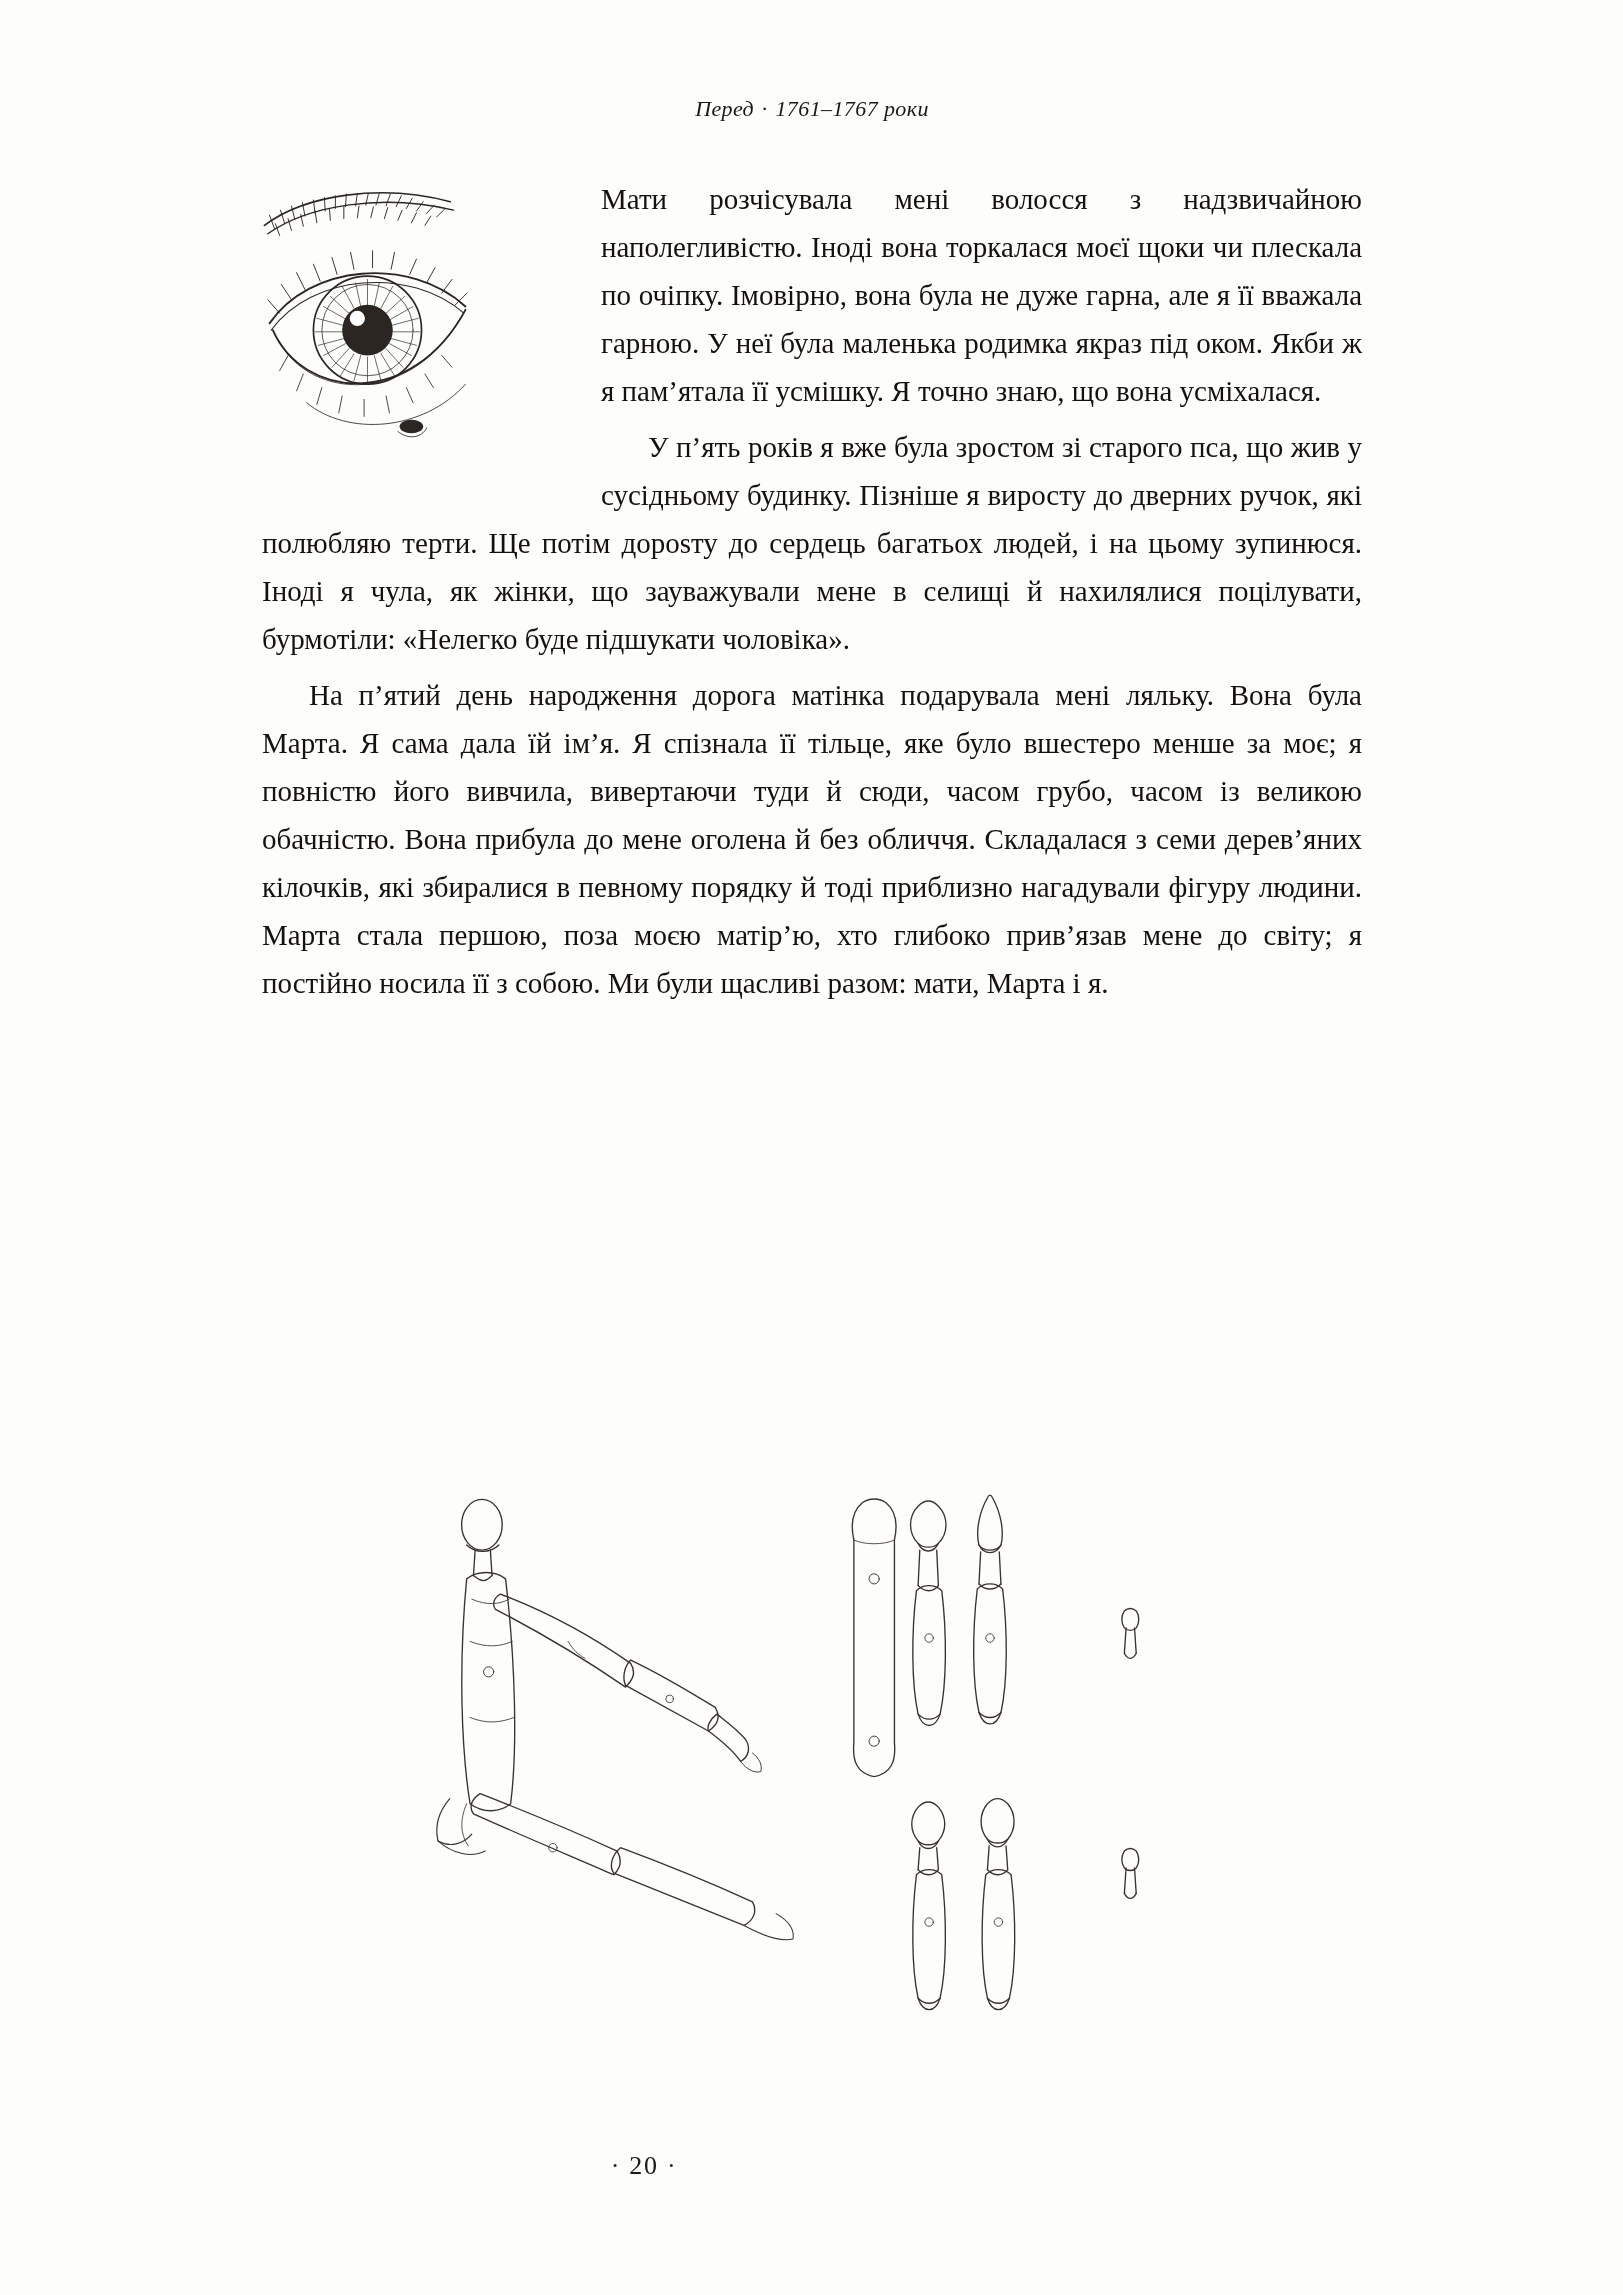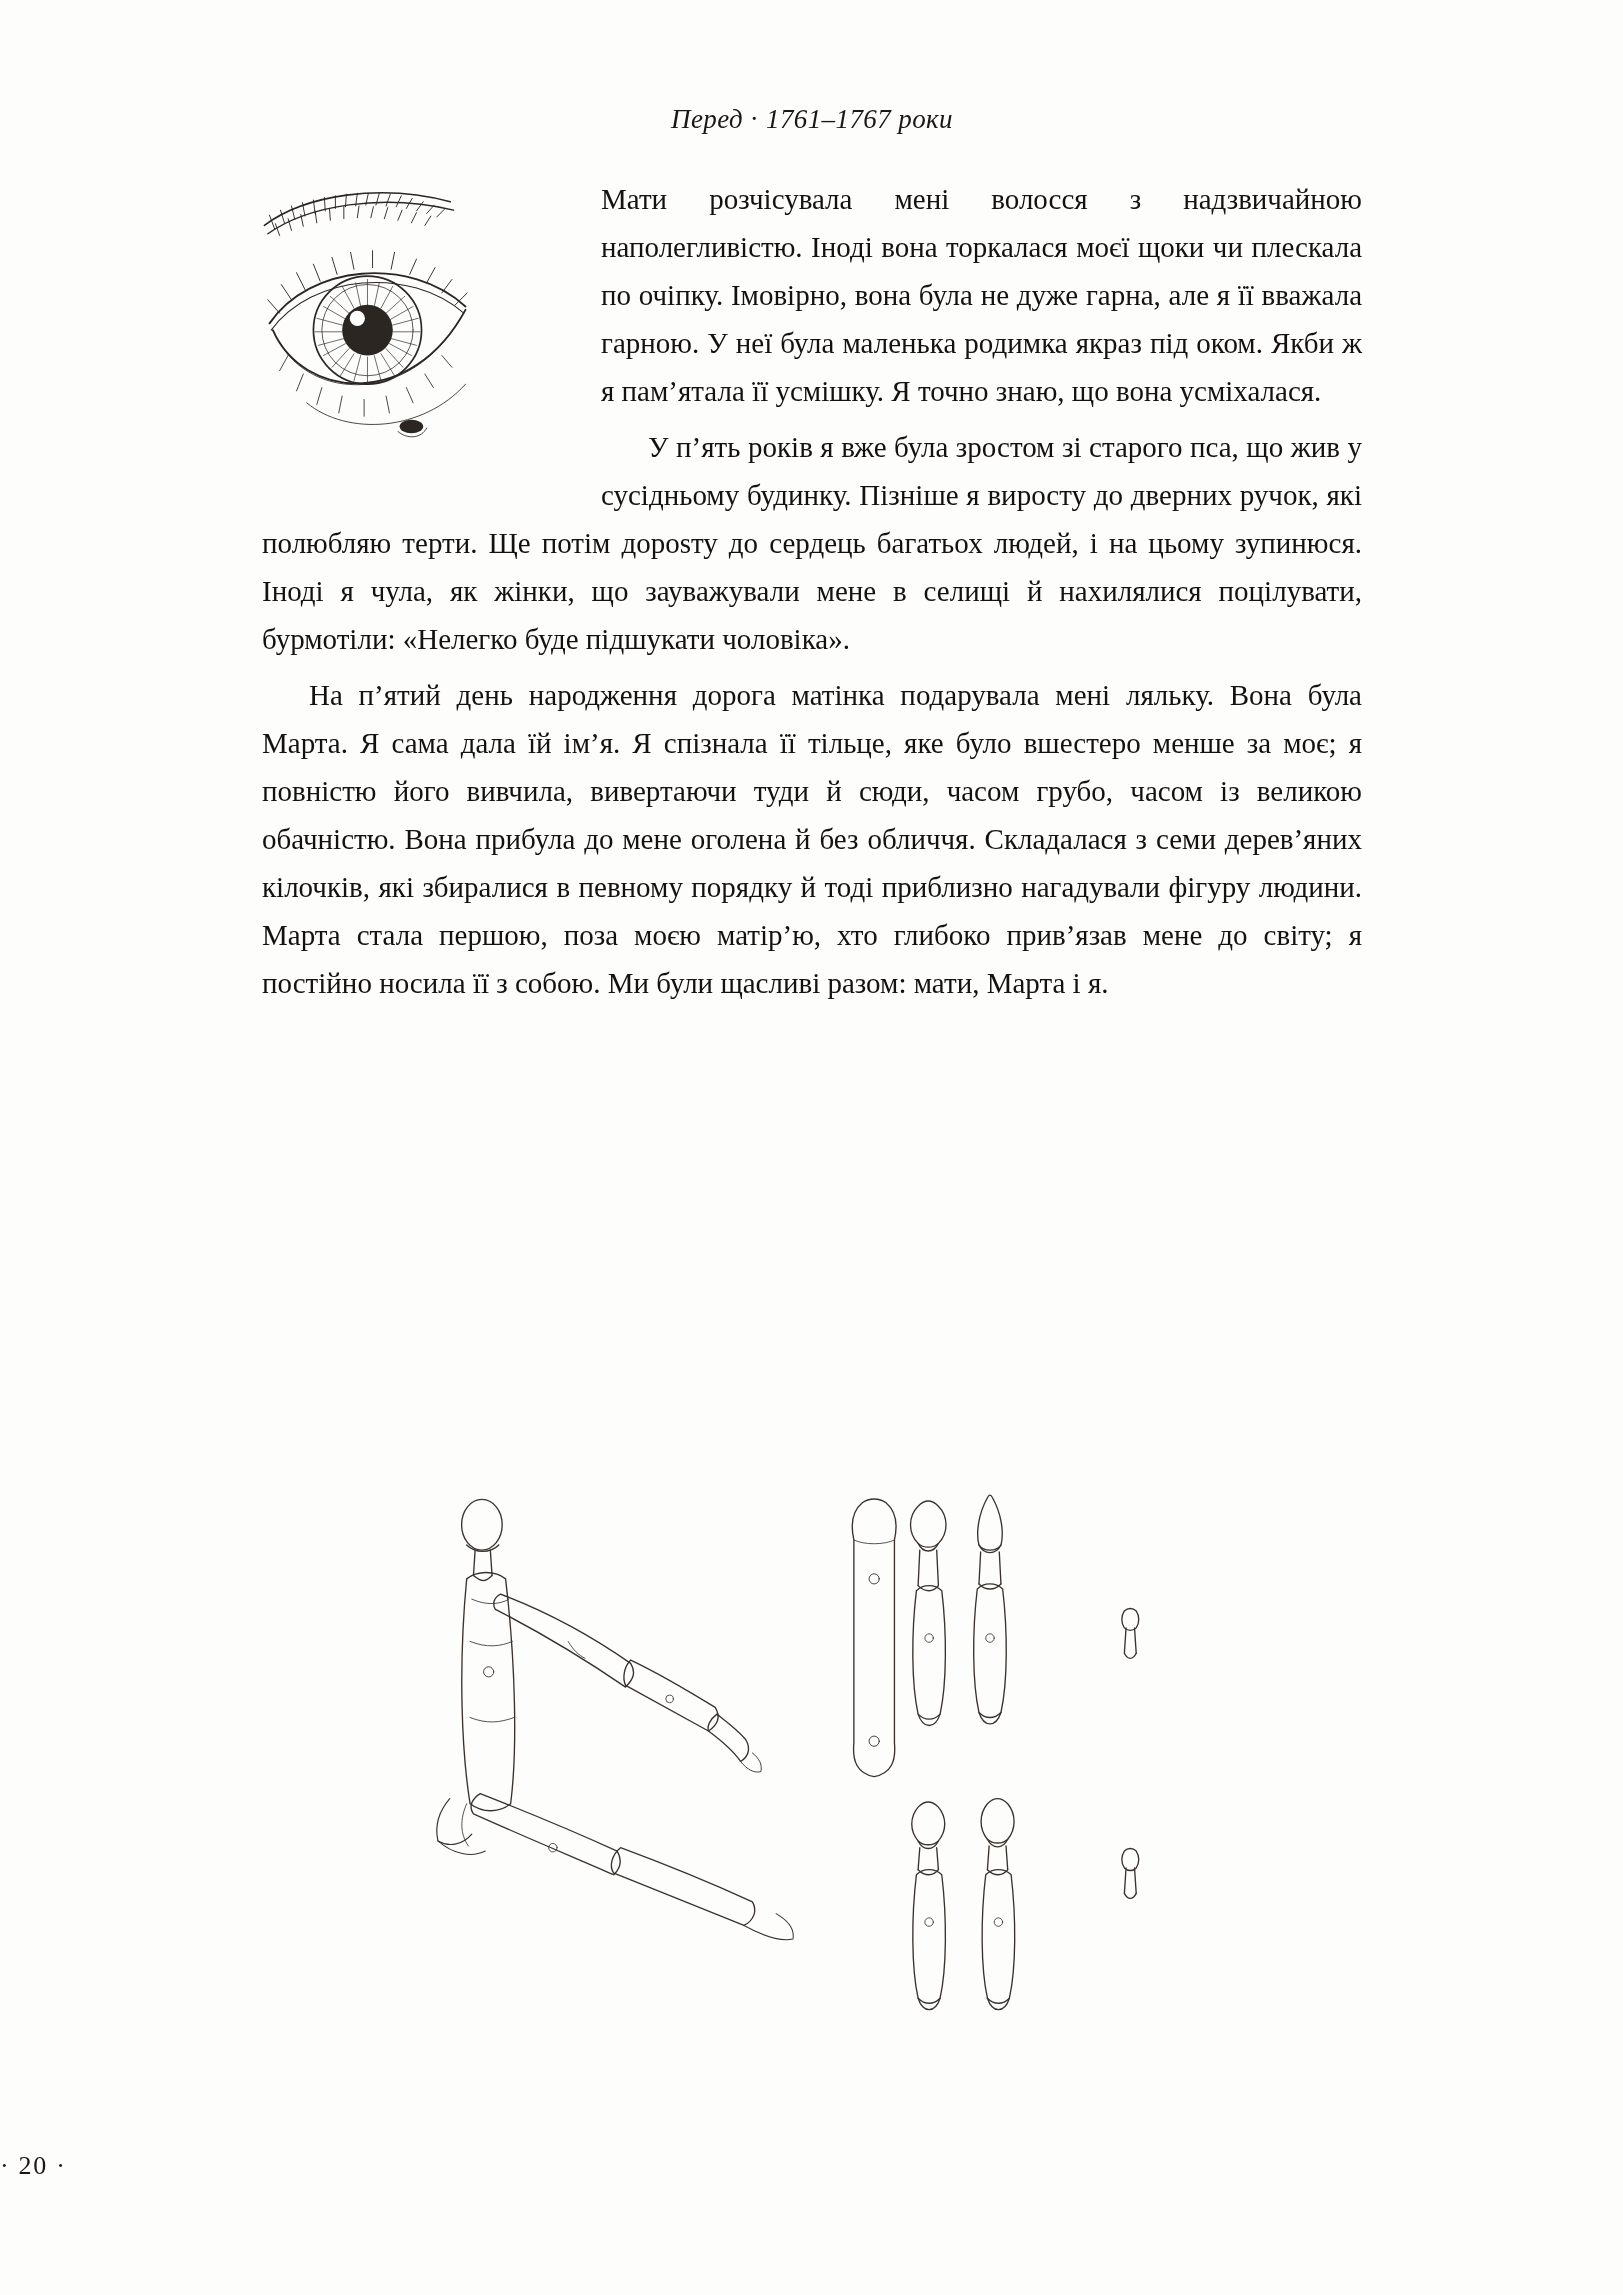--- a/index.html
+++ b/index.html
@@ -11,26 +11,26 @@
     position: relative;
     width: 1624px;
     height: 2295px;
     background: #fdfdfb;
     font-family: "Liberation Serif", serif;
     color: #14110f;
     overflow: hidden;
   }
   .running-head {
     position: absolute;
-    top: 104px;
+    top: 96px;
     left: 0;
     width: 1624px;
     text-align: center;
     font-style: italic;
-    font-size: 27px;
+    font-size: 22px;
     letter-spacing: 0.4px;
     color: #1a1714;
   }
   .running-head .dot {
     font-style: normal;
     padding: 0 6.8px;
   }
   .text-block {
     position: absolute;
     left: 254px;
@@ -68,21 +68,21 @@
     left: 372px;
     top: 1472px;
     width: 913px;
     height: 584px;
   }
   .folio {
     position: absolute;
     bottom: 114px;
     left: 0;
     width: 1288px;
-    text-align: left;
+    text-align: center;
     font-size: 26px;
     letter-spacing: 1.7px;
     color: #1a1714;
   }
 </style>
 </head>
 <body>
 
 <div class="page">
 

